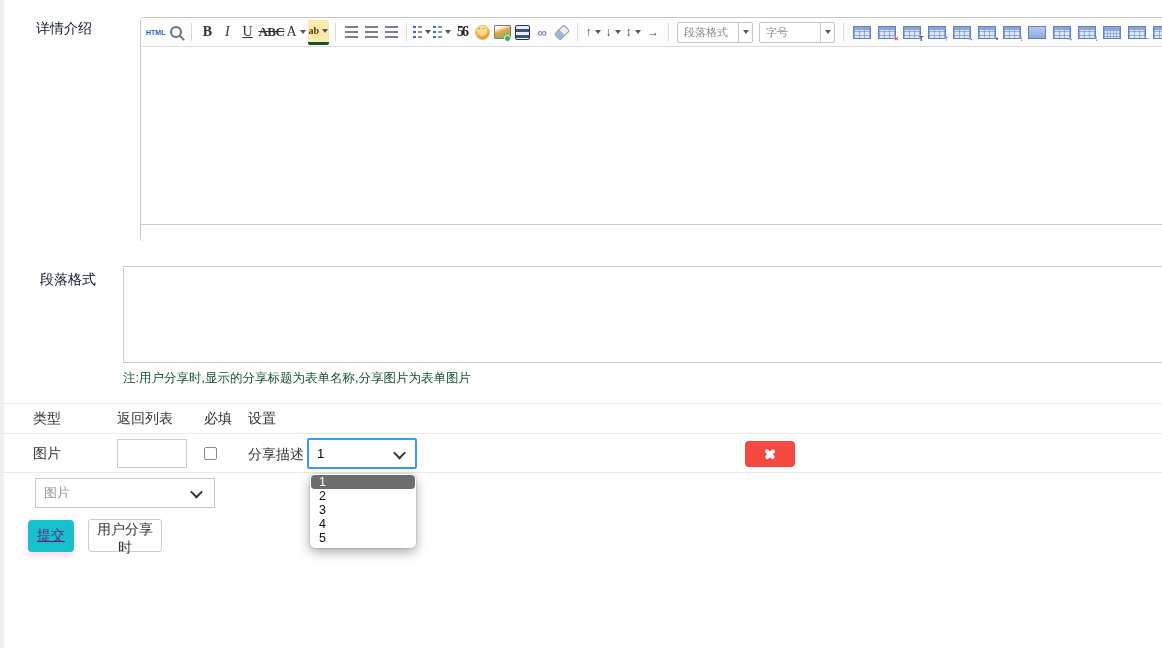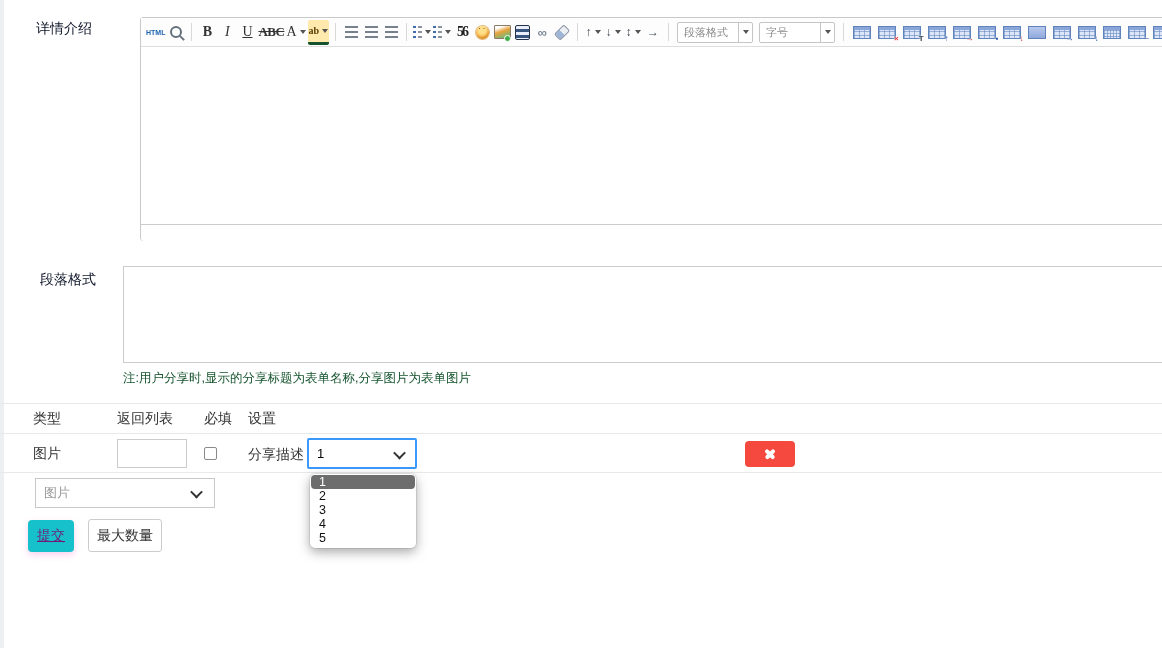--- a/index.html
+++ b/index.html
@@ -255,13 +255,13 @@
 
 <ul class="dd-popup">
     <li class="selected">1</li>
     <li>2</li>
     <li>3</li>
     <li>4</li>
     <li>5</li>
   </ul>
 
 <button class="submit-btn">提交</button>
-<button class="back-btn">最大数量</button>
+<button class="back-btn">用户分享时</button>
 
 </body></html>

